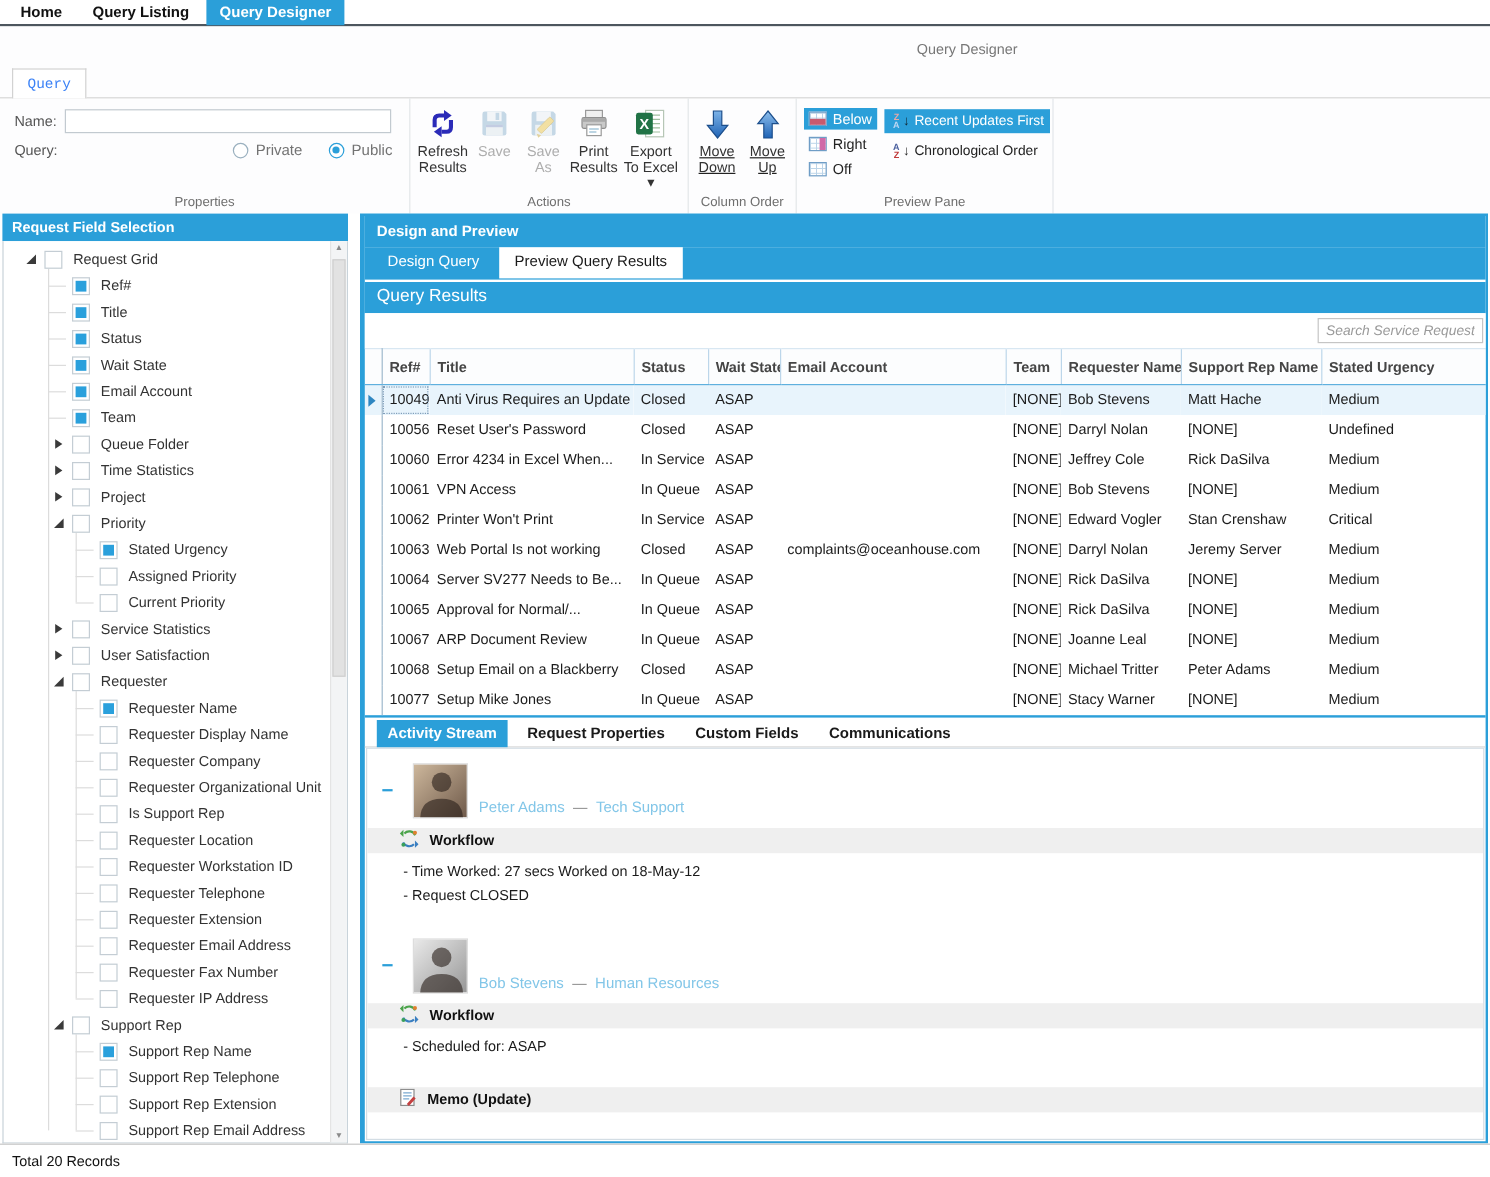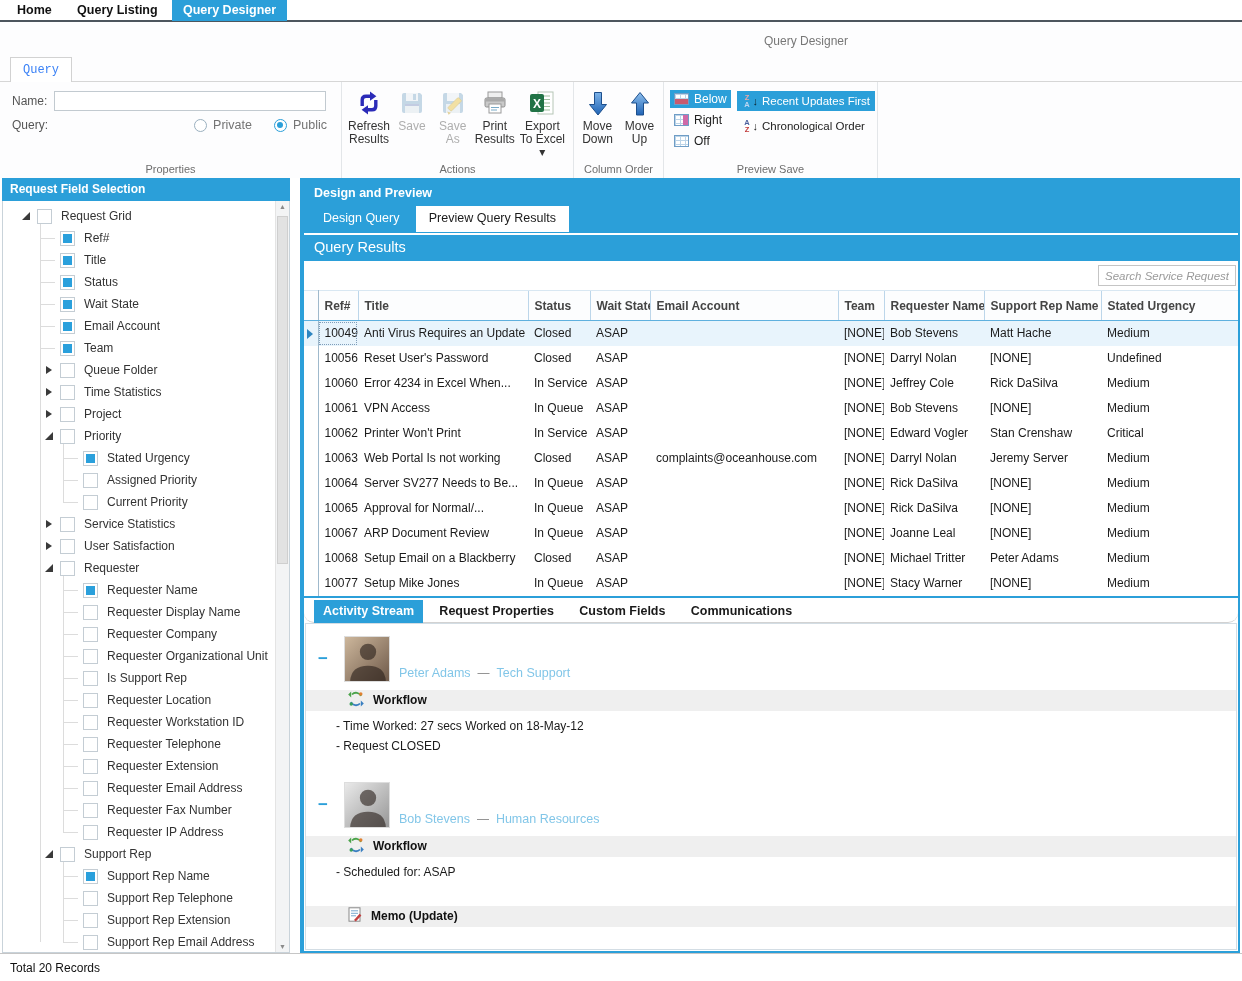--- a/index.html
+++ b/index.html
@@ -24,21 +24,21 @@
   .prow label { width:42px; font-size:12px; color:#555; }
   .name-input { width:272px; height:20px; border:1px solid #c2cad0; font-family:inherit; font-size:12px; padding:0 4px; }
   .radios { display:flex; gap:22px; margin-left:auto; margin-right:14px; }
   .radio { display:flex; align-items:center; gap:6px; cursor:default; }
   .rdot { width:13px; height:13px; border-radius:50%; border:1px solid #9ab0bf; background:#fff; position:relative; }
   .radio.selected .rdot { border-color:#2B9FD9; }
   .radio.selected .rdot::after { content:''; position:absolute; inset:2.5px; border-radius:50%; background:#2B9FD9; }
   .rtext { font-size:12.5px; color:#737373; }
   
   .g-actions { width:232px; padding:5px 6px 0; display:flex; gap:3px; }
-  .g-colorder { width:90px; padding:5px 4px 0; display:flex; gap:3px; justify-content:flex-start; }
+  .g-colorder { width:90px; padding:5px 4px 0; display:flex; gap:3px; justify-content:flex-start;text-decoration:underline; }
   .rbtn { width:43px; display:flex; flex-direction:column; align-items:center; padding-top:1px; cursor:default; }
   .rbtn.wide { width:56px; }
   .rbtn .icn { height:30px; display:flex; align-items:center; justify-content:center; }
   .rlbl { font-size:12px; line-height:13px; text-align:center; color:#333; white-space:pre-line; margin-top:2px; }
   .rbtn.disabled .rlbl { color:#aeaeae; }
   .rbtn.disabled .icn { opacity:.5; }
   
   .g-preview { width:214px; padding:8px 2px 0 6px; display:flex; gap:6px; border-right:1px solid #e3e6e9; }
   .pp-left { display:flex; flex-direction:column; gap:3px; width:62px; }
   .pp-item { display:flex; align-items:center; gap:5px; font-size:12px; padding:2px 4px; color:#222; cursor:default; }
@@ -88,34 +88,34 @@
   .grid-wrap { flex:0 0 auto; border-bottom:2px solid #2B9FD9; }
   table.grid { width:100%; border-collapse:collapse; table-layout:fixed; }
   .grid th { height:30px; text-align:left; padding:0 0 0 6px; font-size:12px; font-weight:bold; color:#454545; background:#fcfdfe; border-left:1px solid #bcd6ea; border-top:1px solid #d8e7f2; border-bottom:1px solid #5fb0de; overflow:hidden; white-space:nowrap; }
   .grid th.ind { border-left:none; border-right:1px solid #9fb9cc; padding:0; }
   .grid td { height:25px; padding:0 0 0 6px; font-size:12px; color:#1b1b1b; overflow:hidden; white-space:nowrap; }
   .grid td.ind { padding:0; border-right:1px solid #9fb9cc; }
   .grid tr.selected td { background:#E8F4FC; }
   .row-arrow { display:inline-block; margin-left:3px; width:0; height:0; border-left:6px solid #2e86c1; border-top:5px solid transparent; border-bottom:5px solid transparent; vertical-align:middle; }
   .cell-focus { outline:1px dotted #7f9db9; outline-offset:-2px; }
   
-  .bottom-tabs { height:25px; padding:2px 0 0 10px; border-bottom:1px solid #d2d2d2; flex:0 0 auto;border-radius:10px; }
+  .bottom-tabs { height:25px; padding:2px 0 0 10px; border-bottom:1px solid #d2d2d2; flex:0 0 auto; }
   .btab { display:inline-block; padding:4px 9px 5px; font-size:12.5px; font-weight:bold; color:#1a1a1a; margin-right:4px; cursor:default; }
   .btab.active { background:#2B9FD9; color:#fff; }
   .activity { flex:1 1 auto; margin:0 1px 1px; border:1px solid #d3dde4; overflow:hidden; padding-top:12px; background:#fff; }
   .a-entry { margin-bottom:28px; }
   .a-head { display:flex; align-items:flex-end; padding-left:12px; margin-bottom:2px; }
   .a-collapse { align-self:center; color:#2B9FD9; font-size:17px; font-weight:bold; width:12px; margin-right:14px; line-height:1; cursor:default; }
   .avatar { width:46px; height:46px; border:1px solid #ddd; margin-right:9px; flex:0 0 auto; position:relative; overflow:hidden; }
   .avatar svg { position:absolute; bottom:-1px; left:0; }
   .avatar.photo-brown { background:linear-gradient(135deg,#cdb79c,#6f5a4a); }
   .avatar.photo-gray  { background:linear-gradient(135deg,#e9e9e9,#979797); }
   .a-name,.a-dept { color:#82C6E8; font-size:12.5px; padding-bottom:2px; cursor:default; }
   .a-dash { color:#888; margin:0 7px; padding-bottom:2px; }
-  .a-bar { height:21px; background:#efefef; display:flex; align-items:center; gap:9px; padding-left:42px; margin-top:8px; }
+  .a-bar { height:21px; background:#efefef; display:flex; align-items:center; gap:9px; padding-left:27px; margin-top:8px; }
   .a-bar.later { margin-top:26px; }
   .a-bar-title { font-weight:bold; font-size:12px; color:#111; }
   .a-lines { padding-left:30px; margin-top:7px; }
   .a-line { font-size:12px; color:#1a1a1a; margin-bottom:4px; line-height:16px; }
   
   .statusbar { position:absolute; left:0; right:0; bottom:0; height:28px; background:#fff; border-top:1px solid #c6c6c6; padding:7px 0 0 10px; font-size:12px; color:#111; }
 </style>
 </head>
 <body>
 
@@ -292,21 +292,21 @@
             <span class="sort-icon az">
                 <span class="sort-letters">
                   <span class="l1">A</span>
                   <span class="l2">Z</span>
                 </span>
                 <span class="sort-arrow">↓</span>
               </span>
             <span>Chronological Order</span>
           </div>
         </div>
-        <div class="gcaption">Preview Save</div>
+        <div class="gcaption">Preview Pane</div>
       </div>
 
     </div>
   </div>
 
   <div class="left-panel">
     <div class="lp-header">Request Field Selection</div>
     <div class="lp-body">
       <div class="tree" id="tree">
           <div class="t-row" style="margin-left: 12px;">

